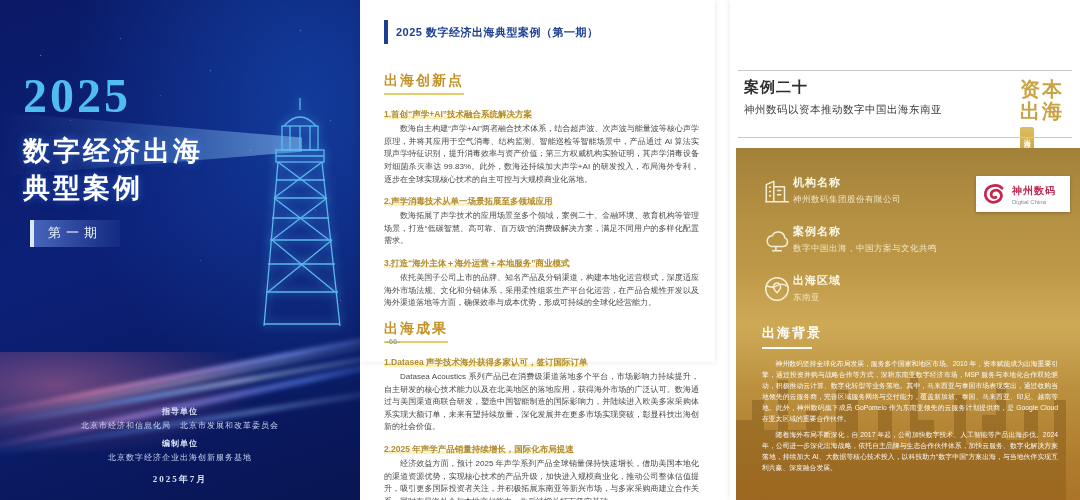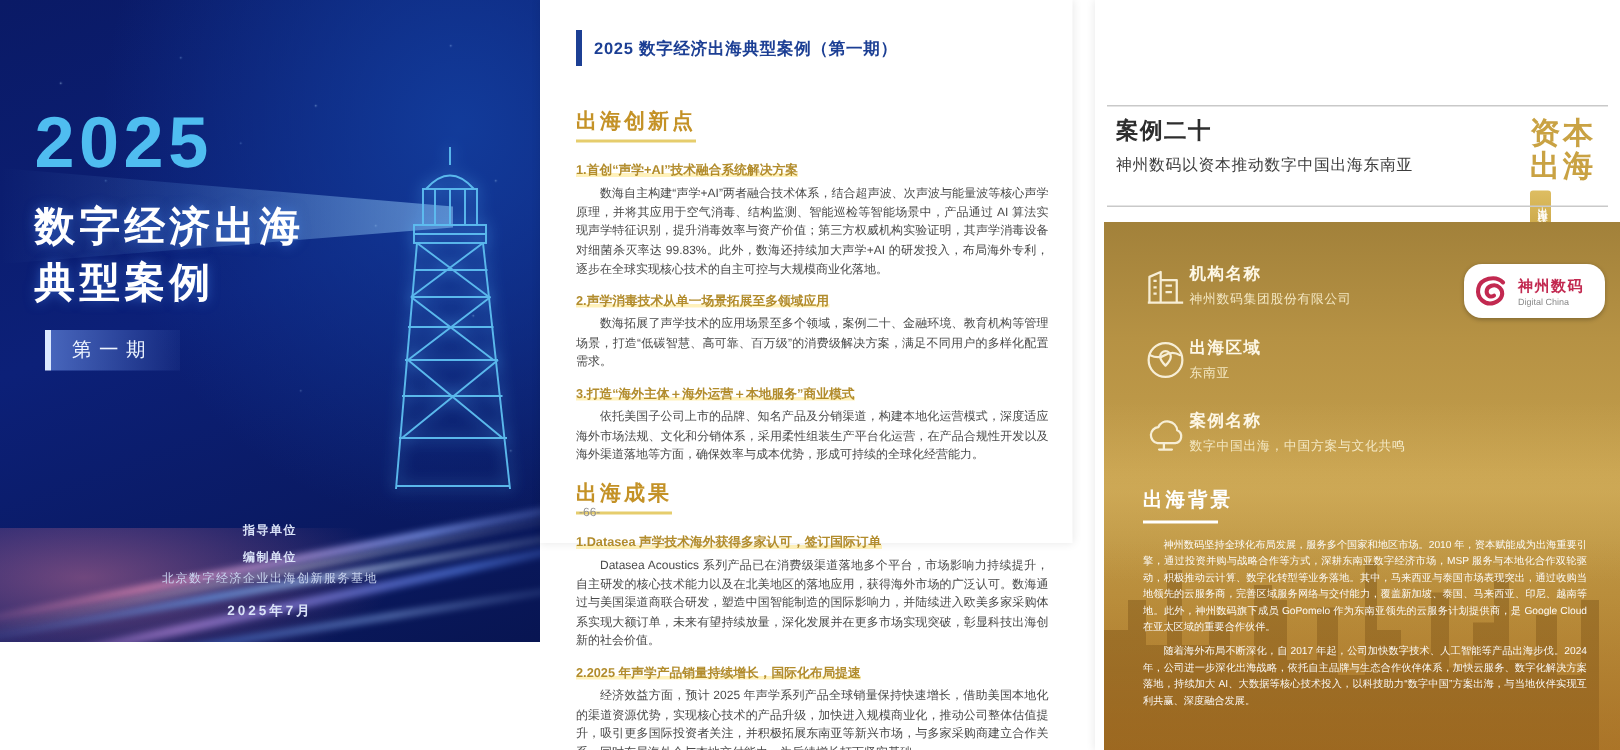--- a/index.html
+++ b/index.html
@@ -1,22 +1,22 @@
 <!DOCTYPE html>
 <html><head>
 <meta charset="utf-8">
 <style>
   * { margin:0; padding:0; box-sizing:border-box; }
   body { font-family:"Liberation Sans", sans-serif; background:#ffffff; }
   .stage { position:relative; width:1080px; height:500px; overflow:hidden; background:#fff; display:flex; }
 
   
-  .cover { position:relative; width:360px; height:428px; flex:0 0 360px; overflow:hidden;
+  .cover { position:relative; width:360px; height:500px; flex:0 0 360px; overflow:hidden;
            background: radial-gradient(ellipse at 85% 20%, #123b9a 0%, rgba(18,59,154,0) 55%),
-                       linear-gradient(160deg, #0a1a66 0%, #0c2078 45%, #081552 100%); }
+                       linear-gradient(160deg, #0a1a66 0%, #0c2078 45%, #081552 100%); font-family: Liberation Serif, serif; }
   .stars { position:absolute; top:0; left:0; width:1px; height:1px; background:transparent; border-radius:50%;
            box-shadow: 40px 55px 1px rgba(190,225,255,.9), 120px 38px 1px rgba(160,210,255,.7),
                        210px 70px 1px rgba(190,225,255,.8), 300px 30px 1px rgba(160,200,255,.8),
                        330px 120px 1px rgba(190,225,255,.7), 70px 120px 1px rgba(150,200,255,.6),
                        250px 150px 1px rgba(190,225,255,.6), 160px 95px 1px rgba(150,200,255,.55),
                        315px 210px 1px rgba(190,225,255,.7), 90px 230px 1px rgba(150,200,255,.5),
                        200px 260px 1px rgba(190,225,255,.5), 340px 300px 1px rgba(190,225,255,.6); }
   .beam { position:absolute; left:0; top:112px; width:302px; height:64px;
           background:linear-gradient(90deg, rgba(120,190,255,0) 0%, rgba(120,190,255,.16) 40%, rgba(160,215,255,.5) 100%);
           clip-path:polygon(0 0, 100% 40%, 100% 62%, 0 100%); }
@@ -76,21 +76,21 @@
   .card-haze { position:absolute; left:0; top:120px; width:100%; height:120px;
                background:linear-gradient(180deg, rgba(236,203,120,0), rgba(236,203,120,.25), rgba(236,203,120,0)); }
   .skyline { position:absolute; left:0; bottom:0; width:100%; opacity:.4; }
   .card-warm { position:absolute; left:0; bottom:0; width:100%; height:140px;
                background:linear-gradient(180deg, rgba(200,120,30,0), rgba(186,110,28,.35)); }
   .info-wrap { position:absolute; left:26px; top:26px; width:290px; }
   .info-row { display:flex; gap:1px; margin-bottom:17px; align-items:flex-end; }
   .info-icon { flex:0 0 30px; margin-top:2px; }
   .info-label { font-size:11px; font-weight:800; color:#fdf7e6; letter-spacing:1px; }
   .info-value { font-size:8.5px; color:#f3e7c2; margin-top:4px; letter-spacing:.5px; }
-  .logo-box { position:absolute; right:10px; top:28px; width:94px; height:36px; background:#fff; border-radius:12px;
+  .logo-box { position:absolute; right:10px; top:28px; width:94px; height:36px; background:#fff; border-radius:0;
               display:flex; align-items:center; gap:4px; padding:3px 6px; box-shadow:0 1px 3px rgba(0,0,0,.25); }
   .logo-text .cn { font-size:10px; font-weight:800; color:#c22950; letter-spacing:1px; }
   .logo-text .en { font-size:6px; color:#8a8a8a; margin-top:1px; }
   .bg-wrap { position:absolute; left:26px; top:176px; width:296px; }
   .bg-title { font-size:13px; font-weight:800; color:#ffffff; letter-spacing:2px; }
   .bg-underline { width:50px; height:2px; background:#fff; margin:5px 0 9px; }
   .bg-para { font-size:6.8px; color:rgba(255,255,255,.95); line-height:1.62; text-align:justify;
              text-indent:2em; margin-bottom:5px; }
 </style>
 </head>
@@ -126,20 +126,21 @@
     <div class="cover-title t2">典型案例</div>
     <div class="issue">第一期</div>
     <div class="glow-pink"></div>
     <div class="streak s1"></div>
     <div class="streak s2"></div>
     <div class="streak s3"></div>
     <div class="streak s4"></div>
     <div class="streak s5"></div>
     <div class="cover-footer">
       <div class="cf-label">指导单位</div>
+      <div class="cf-line">北京市经济和信息化局　北京市发展和改革委员会</div>
       <div class="cf-label">编制单位</div>
       <div class="cf-line">北京数字经济企业出海创新服务基地</div>
       <div class="cf-date">2025年7月</div>
     </div>
   </section>
 
   <section class="midpage">
     <div class="mid-header">
       <div class="mid-bar"></div>
       <div class="mid-title">2025 数字经济出海典型案例（第一期）</div>
@@ -202,39 +203,39 @@
             <path d="M4 24 V8 l7 -3 V24 M11 24 V10 h10 V24 M3 24 h22"></path>
             <path d="M6.5 10.5 h2 M6.5 14.5 h2 M6.5 18.5 h2 M14 13.5 h4 M14 17.5 h4"></path>
           </svg>
           <div>
             <div class="info-label">机构名称</div>
             <div class="info-value">神州数码集团股份有限公司</div>
           </div>
         </div>
         <div class="info-row">
           <svg class="info-icon" width="30" height="30" viewBox="0 0 28 28" fill="none" stroke="#f7eed6" stroke-width="1.4" stroke-linejoin="round" stroke-linecap="round">
+            <path d="M9 20 a5 5 0 0 1 .5 -9.9 a6.2 6.2 0 0 1 11.8 1.9 a4.2 4.2 0 0 1 -1.3 8 z"></path>
+            <path d="M10 24 h8 M13 20 v4"></path>
+          </svg>
+          <div>
+            <div class="info-label">案例名称</div>
+            <div class="info-value">数字中国出海，中国方案与文化共鸣</div>
+          </div>
+        </div>
+        <div class="info-row">
+          <svg class="info-icon" width="30" height="30" viewBox="0 0 28 28" fill="none" stroke="#f7eed6" stroke-width="1.4" stroke-linejoin="round" stroke-linecap="round">
             <circle cx="14" cy="14" r="10.5"></circle>
             <path d="M4.5 11 q5 2.5 9 0 q5 -3 9.5 0"></path>
             <path d="M14 8.5 a3.3 3.3 0 0 1 3.3 3.3 c0 2.4 -3.3 5.7 -3.3 5.7 s-3.3 -3.3 -3.3 -5.7 A3.3 3.3 0 0 1 14 8.5 z"></path>
           </svg>
           <div>
             <div class="info-label">出海区域</div>
             <div class="info-value">东南亚</div>
           </div>
         </div>
-        <div class="info-row">
-          <svg class="info-icon" width="30" height="30" viewBox="0 0 28 28" fill="none" stroke="#f7eed6" stroke-width="1.4" stroke-linejoin="round" stroke-linecap="round">
-            <path d="M9 20 a5 5 0 0 1 .5 -9.9 a6.2 6.2 0 0 1 11.8 1.9 a4.2 4.2 0 0 1 -1.3 8 z"></path>
-            <path d="M10 24 h8 M13 20 v4"></path>
-          </svg>
-          <div>
-            <div class="info-label">案例名称</div>
-            <div class="info-value">数字中国出海，中国方案与文化共鸣</div>
-          </div>
-        </div>
       </div>
 
       <div class="bg-wrap">
         <div class="bg-title">出海背景</div>
         <div class="bg-underline"></div>
         <p class="bg-para">神州数码坚持全球化布局发展，服务多个国家和地区市场。2010 年，资本赋能成为出海重要引擎，通过投资并购与战略合作等方式，深耕东南亚数字经济市场，MSP 服务与本地化合作双轮驱动，积极推动云计算、数字化转型等业务落地。其中，马来西亚与泰国市场表现突出，通过收购当地领先的云服务商，完善区域服务网络与交付能力，覆盖新加坡、泰国、马来西亚、印尼、越南等地。此外，神州数码旗下成员 GoPomelo 作为东南亚领先的云服务计划提供商，是 Google Cloud 在亚太区域的重要合作伙伴。</p>
         <p class="bg-para">随着海外布局不断深化，自 2017 年起，公司加快数字技术、人工智能等产品出海步伐。2024 年，公司进一步深化出海战略，依托自主品牌与生态合作伙伴体系，加快云服务、数字化解决方案落地，持续加大 AI、大数据等核心技术投入，以科技助力“数字中国”方案出海，与当地伙伴实现互利共赢、深度融合发展。</p>
       </div>
     </div>
   </section>

